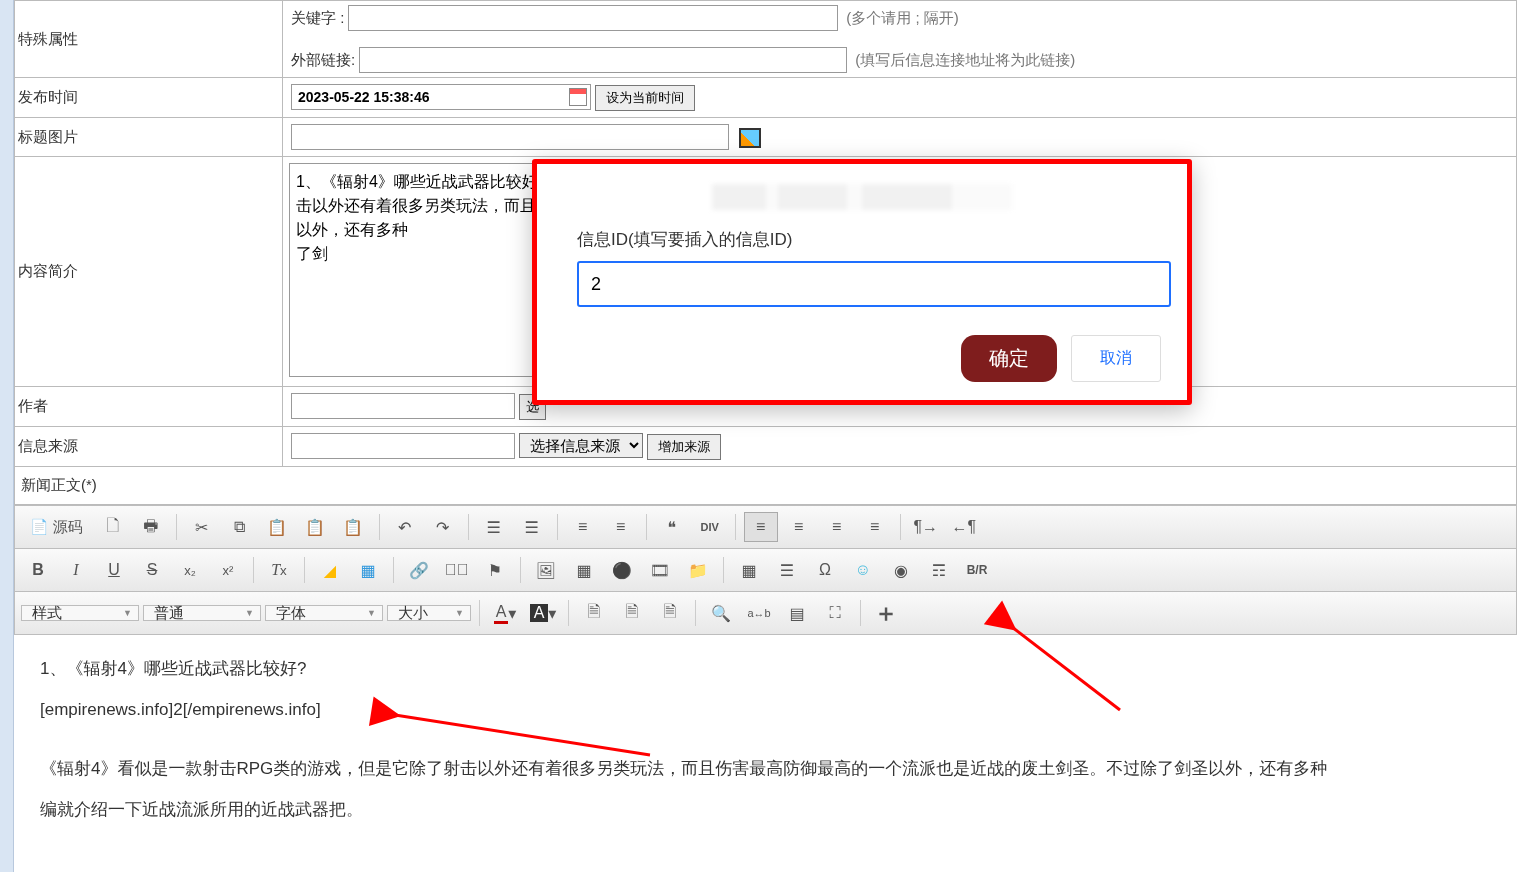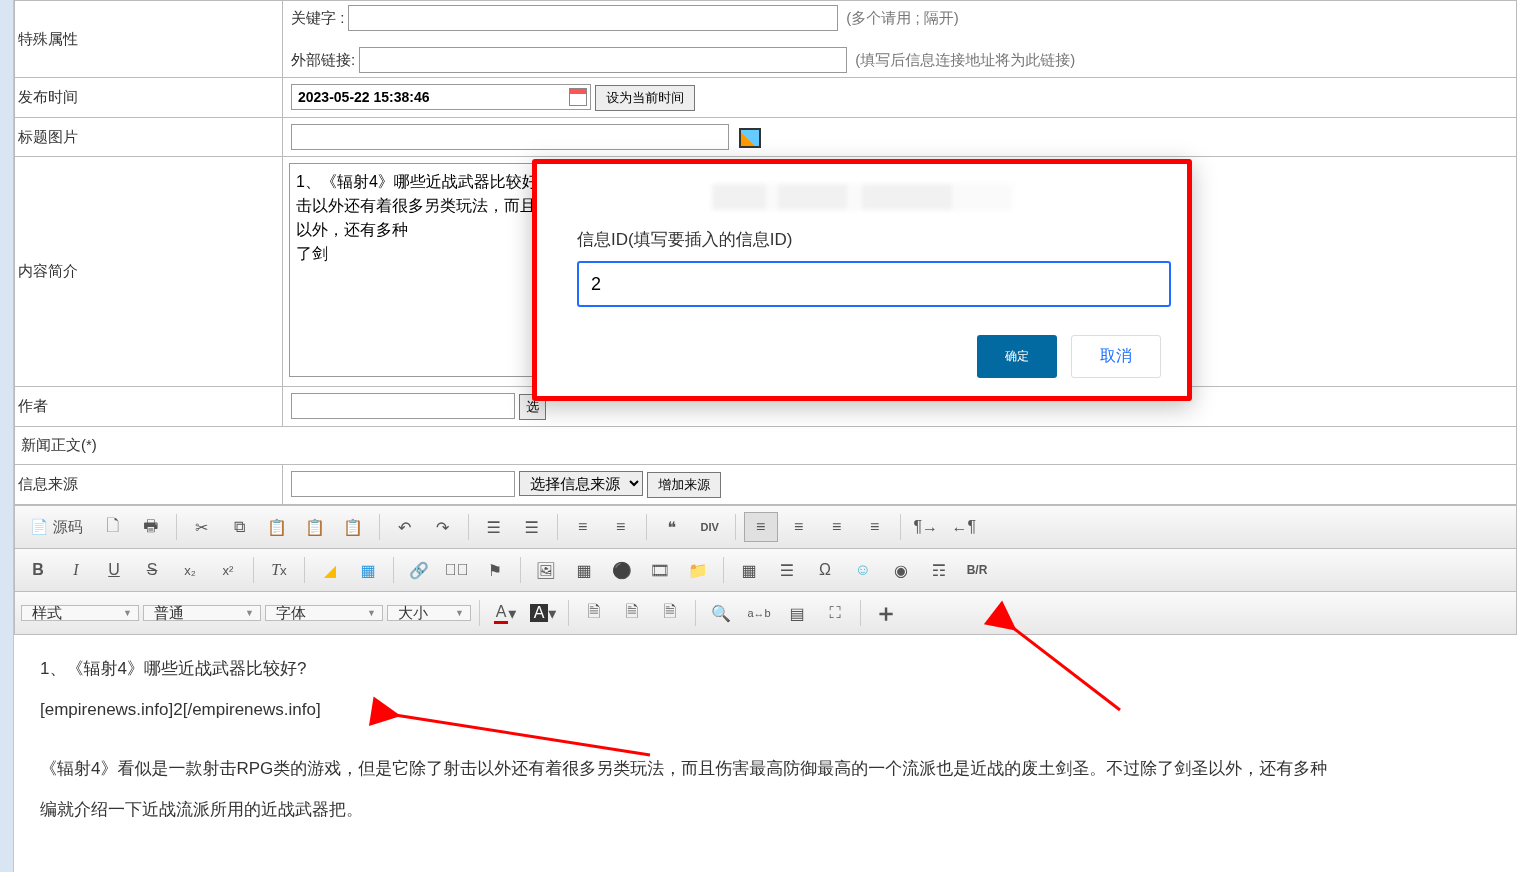--- a/index.html
+++ b/index.html
@@ -32,21 +32,21 @@
 .ed-area{padding:20px 26px;font-size:17px;line-height:1.7}
 .ed-area p{margin:0 0 12px 0}
 .arrow-red{position:absolute;pointer-events:none}
 
 
 .modal-box{position:absolute;left:532px;top:159px;width:660px;border:5px solid #f00;background:#fff;padding:20px 20px 18px 20px;box-shadow:0 6px 25px rgba(0,0,0,0.25);border-radius:3px}
 .modal-box .blur{height:26px;margin:0 auto;width:300px;background:linear-gradient(90deg,#f1f1f1 0 18%,#fafafa 18% 22%,#f1f1f1 22% 45%,#fafafa 45% 50%,#f1f1f1 50% 80%,#fafafa 80% 100%);filter:blur(2px)}
 .modal-box .lbl{margin:18px 0 10px 20px;font-size:17px}
 .modal-box input.mt{width:594px;margin-left:20px;height:46px;border:2px solid #1e6fff;border-radius:3px;padding:0 12px;font-size:18px;outline:none}
 .modal-box .btns{display:flex;justify-content:flex-end;gap:14px;margin-top:28px;padding-right:6px}
-.okb{background:#0369a1;color:#fff;border:none;border-radius:3px;padding:10px 28px;font-size:12px;cursor:pointer}
+.okb{background:#7f1d1d;color:#fff;border:none;border-radius:14px;padding:10px 28px;font-size:20px;cursor:pointer}
 .cab{background:#fff;color:#1e6fff;border:1px solid #ddd;border-radius:3px;padding:10px 28px;font-size:16px;cursor:pointer}
 
 svg{overflow:visible}
 .cal-wrap{position:relative;display:inline-block}
 </style>
 </head>
 <body>
 
 <div class="page">
   <div class="leftbar"></div>
@@ -95,29 +95,29 @@
         </td>
       </tr>
       <tr>
         <td class="label">作者</td>
         <td class="val">
           <input class="txt" style="width: 224px;">
           <button class="gbtn" style="padding:3px 6px">选</button>
         </td>
       </tr>
       <tr>
-        <td class="label" colspan="2" style="padding:9px 6px">新闻正文(*)</td>
-      </tr>
-      <tr>
         <td class="label">信息来源</td>
         <td class="val">
           <input class="txt" style="width: 224px;">
           <select class="sel"><option>选择信息来源</option></select>
           <button class="gbtn">增加来源</button>
         </td>
+      </tr>
+      <tr>
+        <td class="label" colspan="2" style="padding:9px 6px">新闻正文(*)</td>
       </tr>
     </tbody>
       </table>
 
     <div class="tb">
       <button class="srcbtn">📄 <span>源码</span></button>
       <button class="ibtn">🗋</button>
       <button class="ibtn">🖶</button>
       <span class="sep"></span>
       <button class="ibtn">✂</button>

